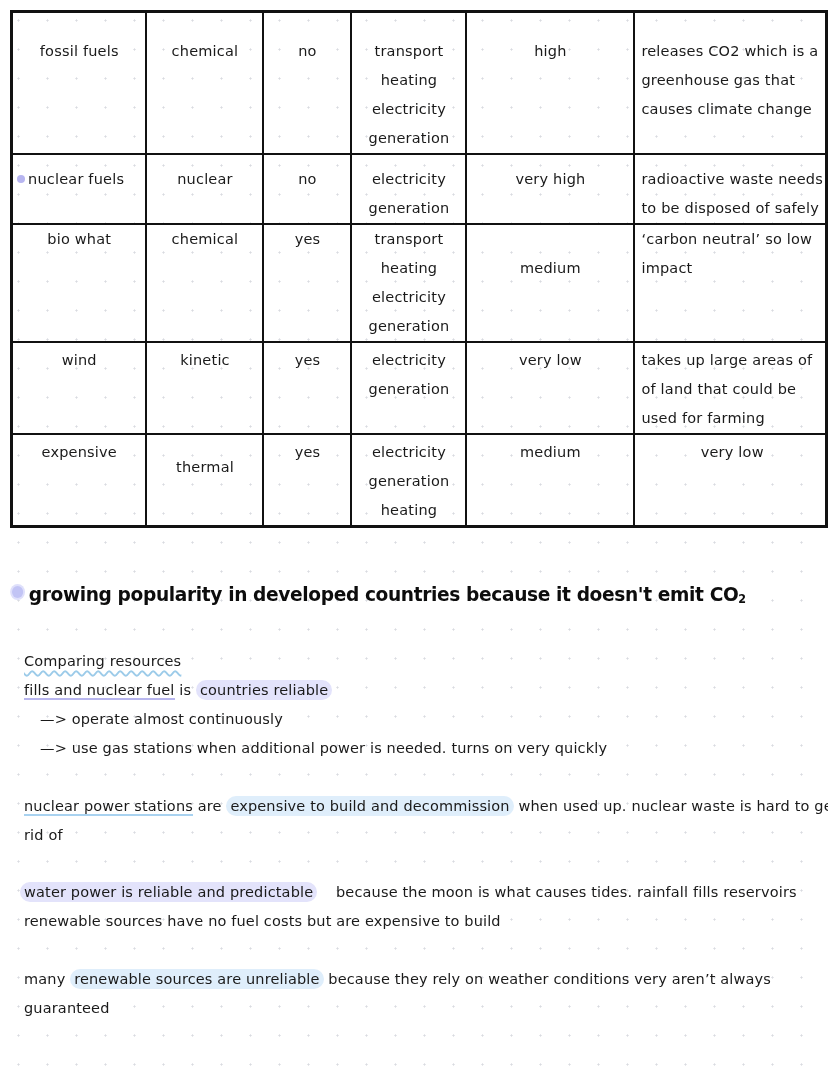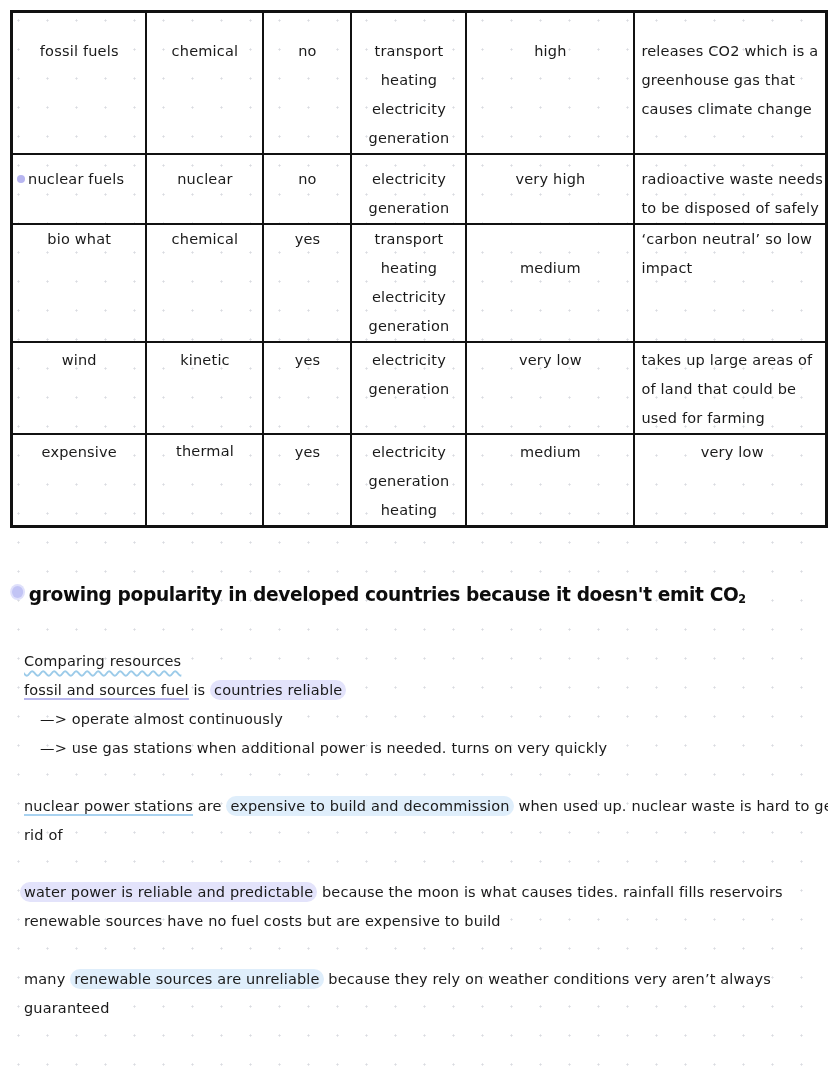--- a/index.html
+++ b/index.html
@@ -195,21 +195,21 @@
           <span class="cell-line">takes up large areas of</span>
           <span class="cell-line">of land that could be</span>
           <span class="cell-line">used for farming</span>
         </td>
       </tr>
 
       <tr class="r4">
         <td style="padding-top:3px;">
             <span class="cell-line">expensive</span>
           </td>
-        <td style="padding-top:2px;">
+        <td style="padding-top:18px;">
             <span class="cell-line">thermal</span>
           </td>
         <td style="padding-top:3px;">
             <span class="cell-line">yes</span>
           </td>
         <td style="padding-top:3px;">
           <span class="cell-line">electricity</span>
           <span class="cell-line">generation</span>
           <span class="cell-line">heating</span>
         </td>
@@ -226,36 +226,36 @@
 
   <div class="hand-banner">
     <span class="flower"></span><span>growing popularity  in developed countries because it doesn't emit CO</span><sub>2</sub>
   </div>
 
   <div class="notes-block" style="top:647px;">
     <div>
       <span class="wavy">Comparing resources</span>
     </div>
     <div>
-      <span class="ul-purple">fossil and sources fuel</span><span style="white-space:pre;"> is </span><span class="hl-purple">countries reliable</span>
+      <span class="ul-purple">fills and nuclear fuel</span><span style="white-space:pre;"> is </span><span class="hl-purple">countries reliable</span>
     </div>
     <div class="arrow-line">—&gt; operate almost continuously</div>
     <div class="arrow-line">—&gt; use gas stations when additional power is needed. turns on very quickly</div>
   </div>
 
   <div class="notes-block" style="top:792px;">
     <div>
       <span class="ul-blue">nuclear power stations</span><span style="white-space:pre;"> are </span><span class="hl-blue">expensive to build and decommission</span><span style="white-space:pre;"> when used up. nuclear waste is hard to get</span>
     </div>
     <div>rid of</div>
   </div>
 
   <div class="notes-block" style="top:878px;">
     <div>
-      <span class="hl-purple" style="margin-left:-4px;margin-top:47px;">water power is reliable and predictable</span><span style="white-space:pre;"> because the moon is what causes tides. rainfall fills reservoirs</span>
+      <span class="hl-purple" style="margin-left:-4px;margin-top:47px;">water power is reliable and predictable</span><span style="white-space:pre;padding-left:14px;"> because the moon is what causes tides. rainfall fills reservoirs</span>
     </div>
     <div>renewable sources have no fuel costs but are expensive to build</div>
   </div>
 
   <div class="notes-block" style="top:965px;">
     <div>
       <span style="white-space:pre;">many </span><span class="hl-blue">renewable sources are unreliable</span><span style="white-space:pre;"> because they rely on weather conditions very aren’t always</span>
     </div>
     <div>guaranteed</div>
   </div>

